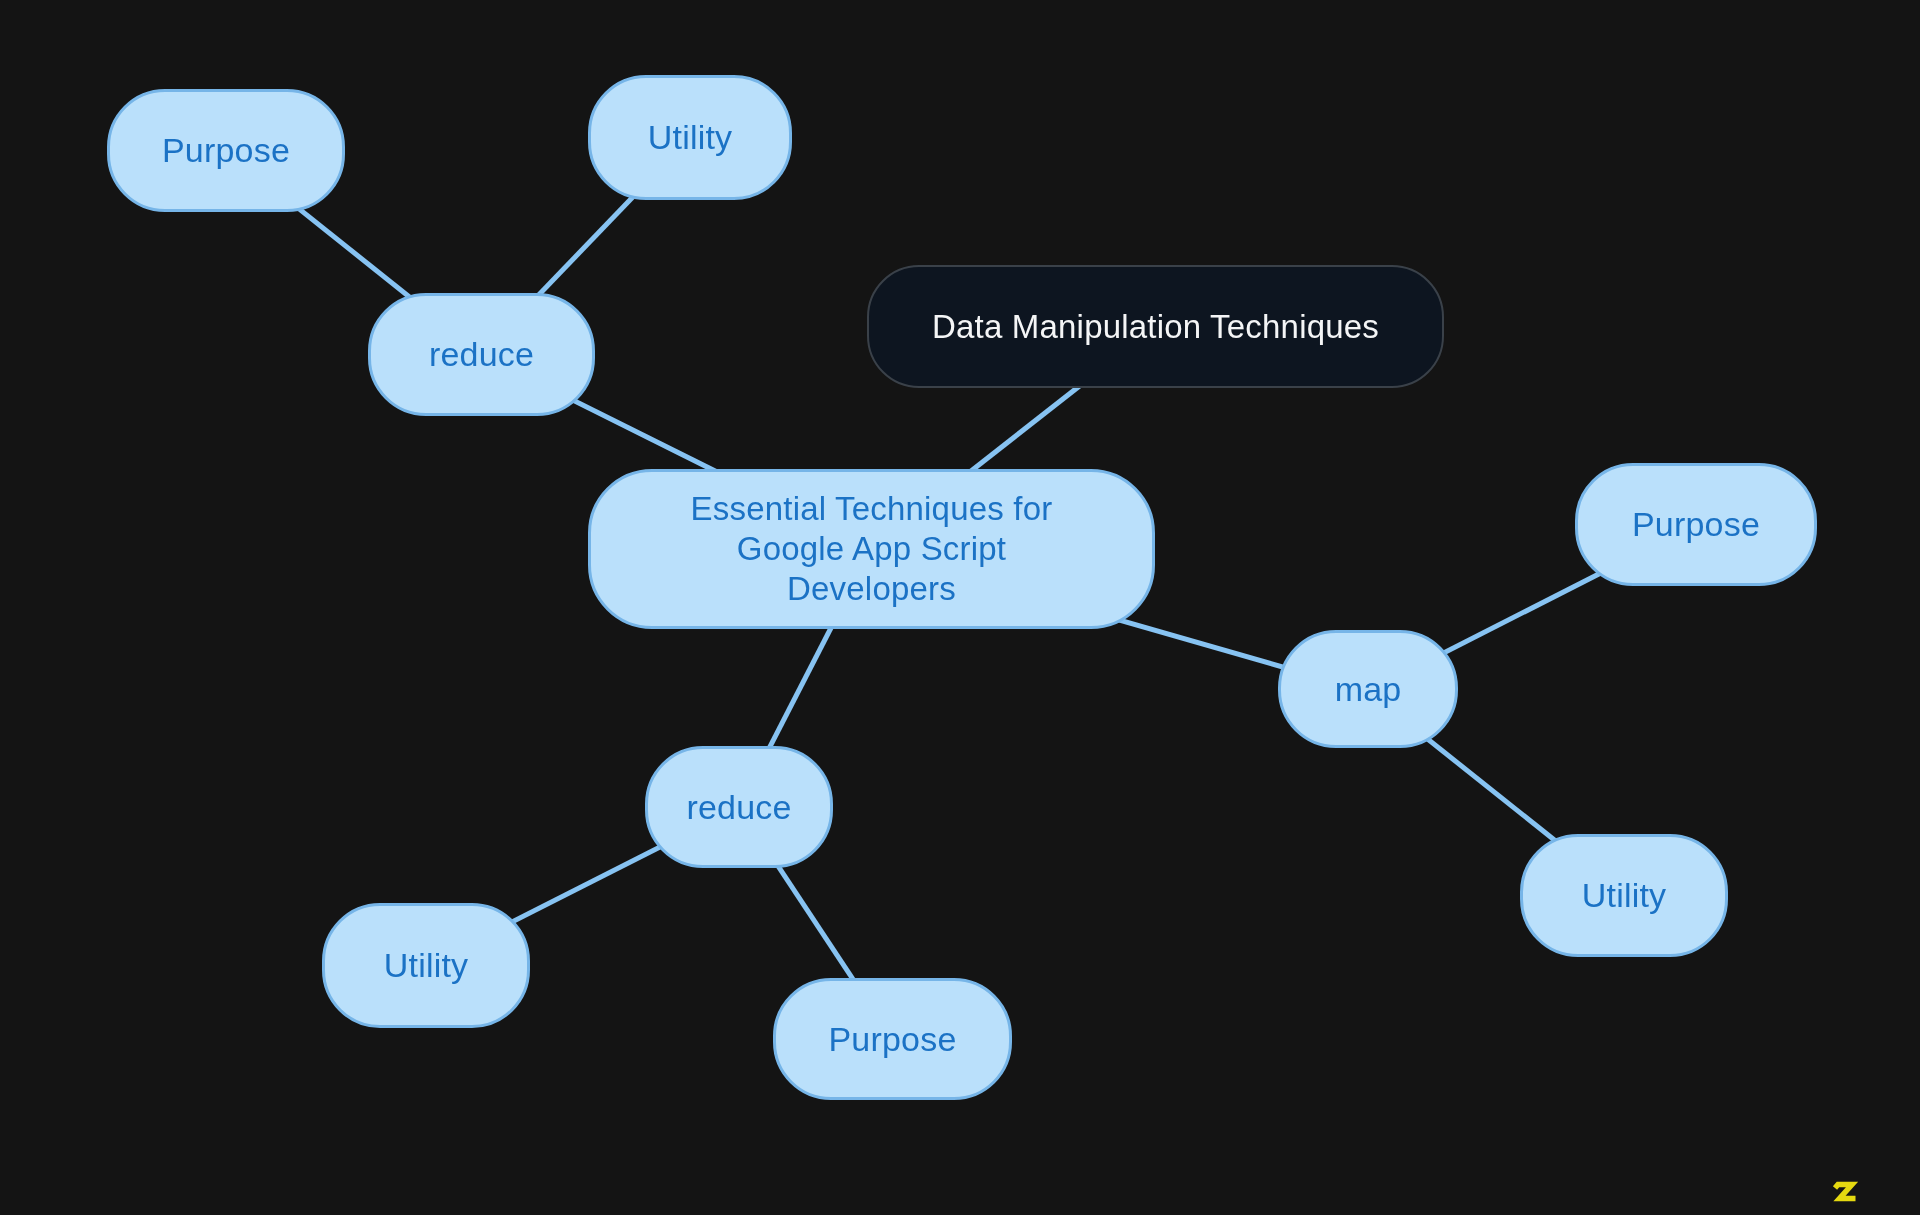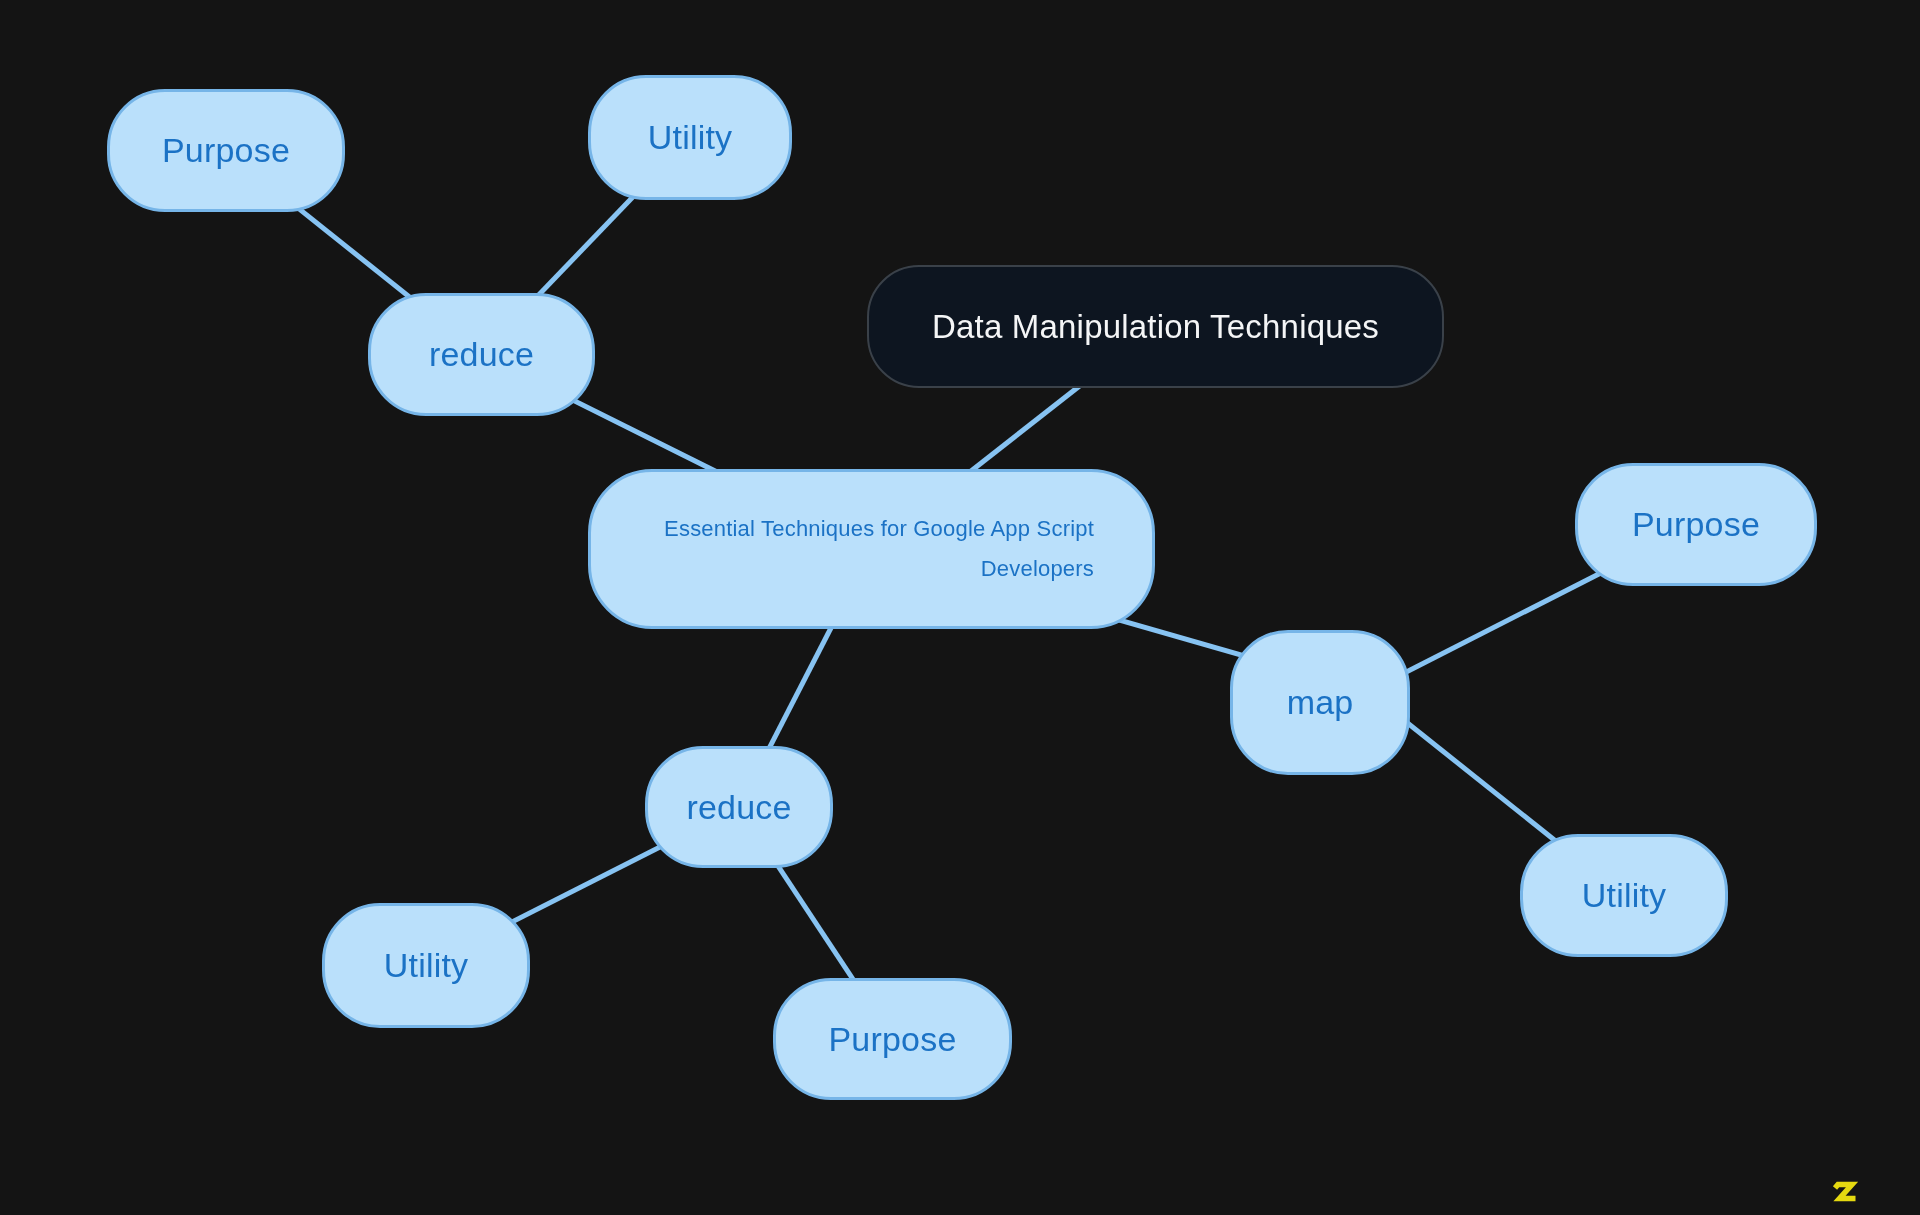--- a/index.html
+++ b/index.html
@@ -35,24 +35,23 @@
     border: 3px solid #76B5E8;
     border-radius: 58px;
     color: #1B72C5;
     font-size: 34px;
     letter-spacing: 0.2px;
     cursor: pointer;
     user-select: none;
   }
   .node--root {
     border-radius: 64px;
-    font-size: 22px;
+    font-size: 33px;
     line-height: 40px;
     padding: 0 58px;
-    text-align: right;
   }
   .node--dark {
     background: #0D1520;
     border: 2px solid #3A4149;
     border-radius: 52px;
     color: #F4F5F6;
     font-size: 33px;
   }
   #brand-logo {
     position: absolute;
@@ -84,21 +83,21 @@
   <div class="node" style="left:107px; top:41px;  width:238px; height:123px;">Purpose</div>
 
   <div class="node" style="left:588px; top:27px;  width:204px; height:125px;">Utility</div>
 
   <div class="node" style="left:368px; top:245px; width:227px; height:123px;">reduce</div>
 
   <div class="node node--dark" style="left:867px; top:217px; width:577px; height:123px;">Data Manipulation Techniques</div>
 
   <div class="node node--root" style="left:588px; top:421px; width:567px; height:160px;">Essential Techniques for Google App Script Developers</div>
 
-  <div class="node" style="left:1230px; top:582px; width:180px; height:145px;">map</div>
+  <div class="node" style="left:1278px; top:582px; width:180px; height:118px;">map</div>
 
   <div class="node" style="left:1575px; top:415px; width:242px; height:123px;">Purpose</div>
 
   <div class="node" style="left:1520px; top:786px; width:208px; height:123px;">Utility</div>
 
   <div class="node" style="left:645px; top:698px; width:188px; height:122px;">reduce</div>
 
   <div class="node" style="left:322px; top:855px; width:208px; height:125px;">Utility</div>
 
   <div class="node" style="left:773px; top:930px; width:239px; height:122px;">Purpose</div>

